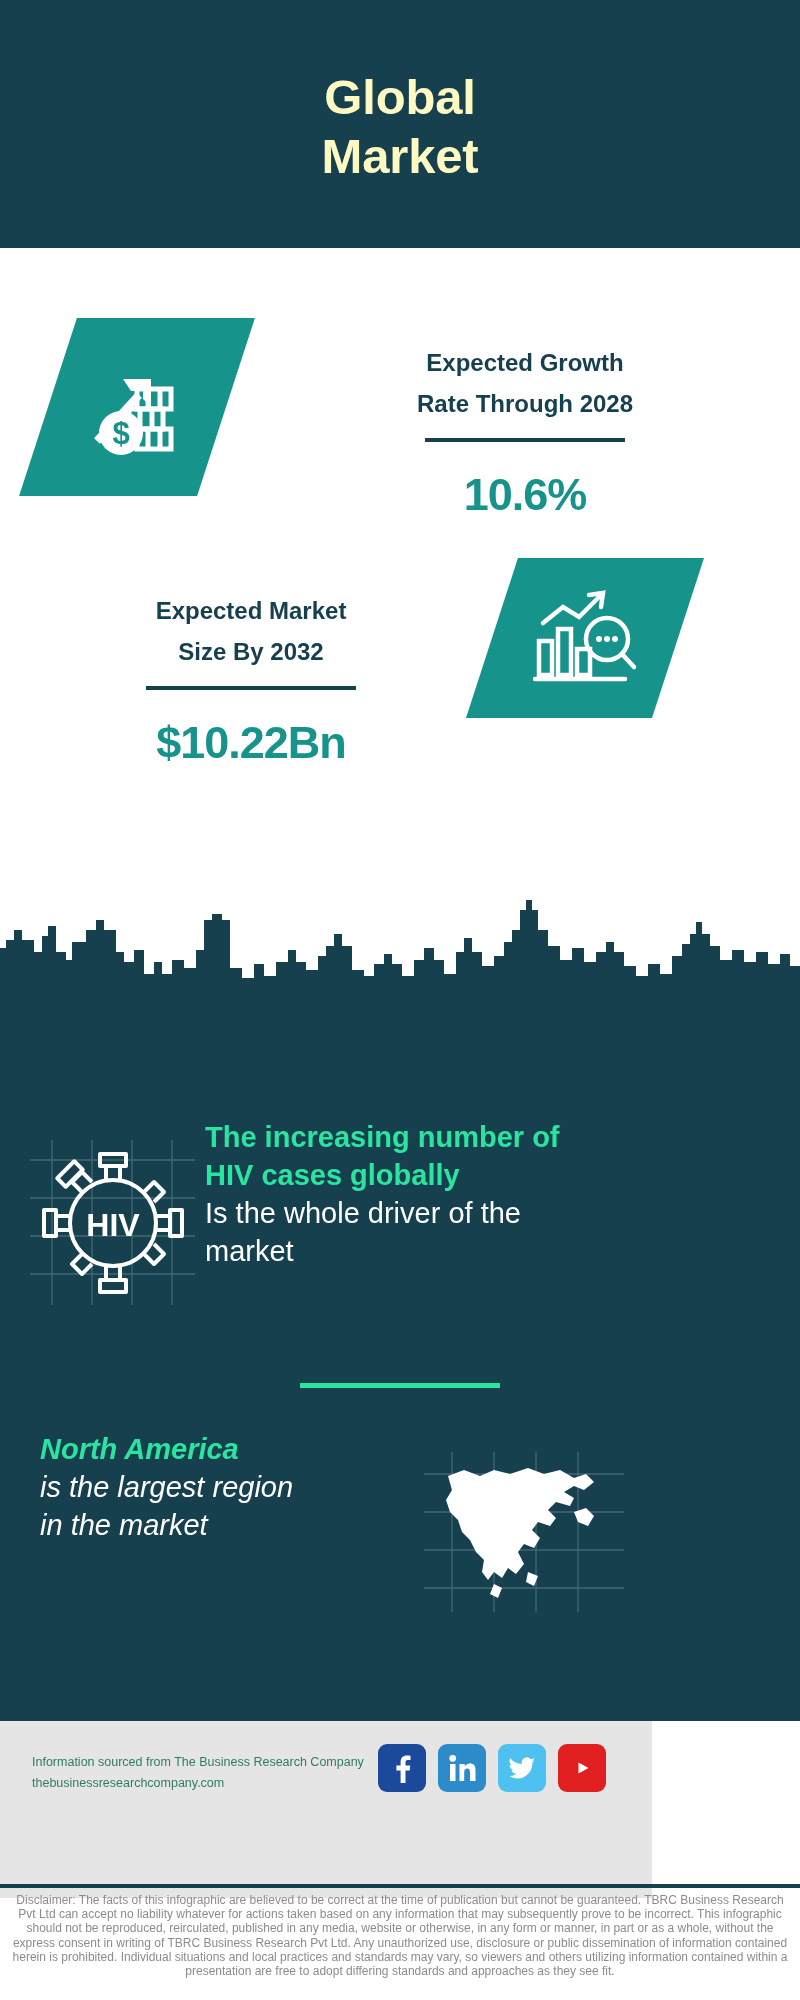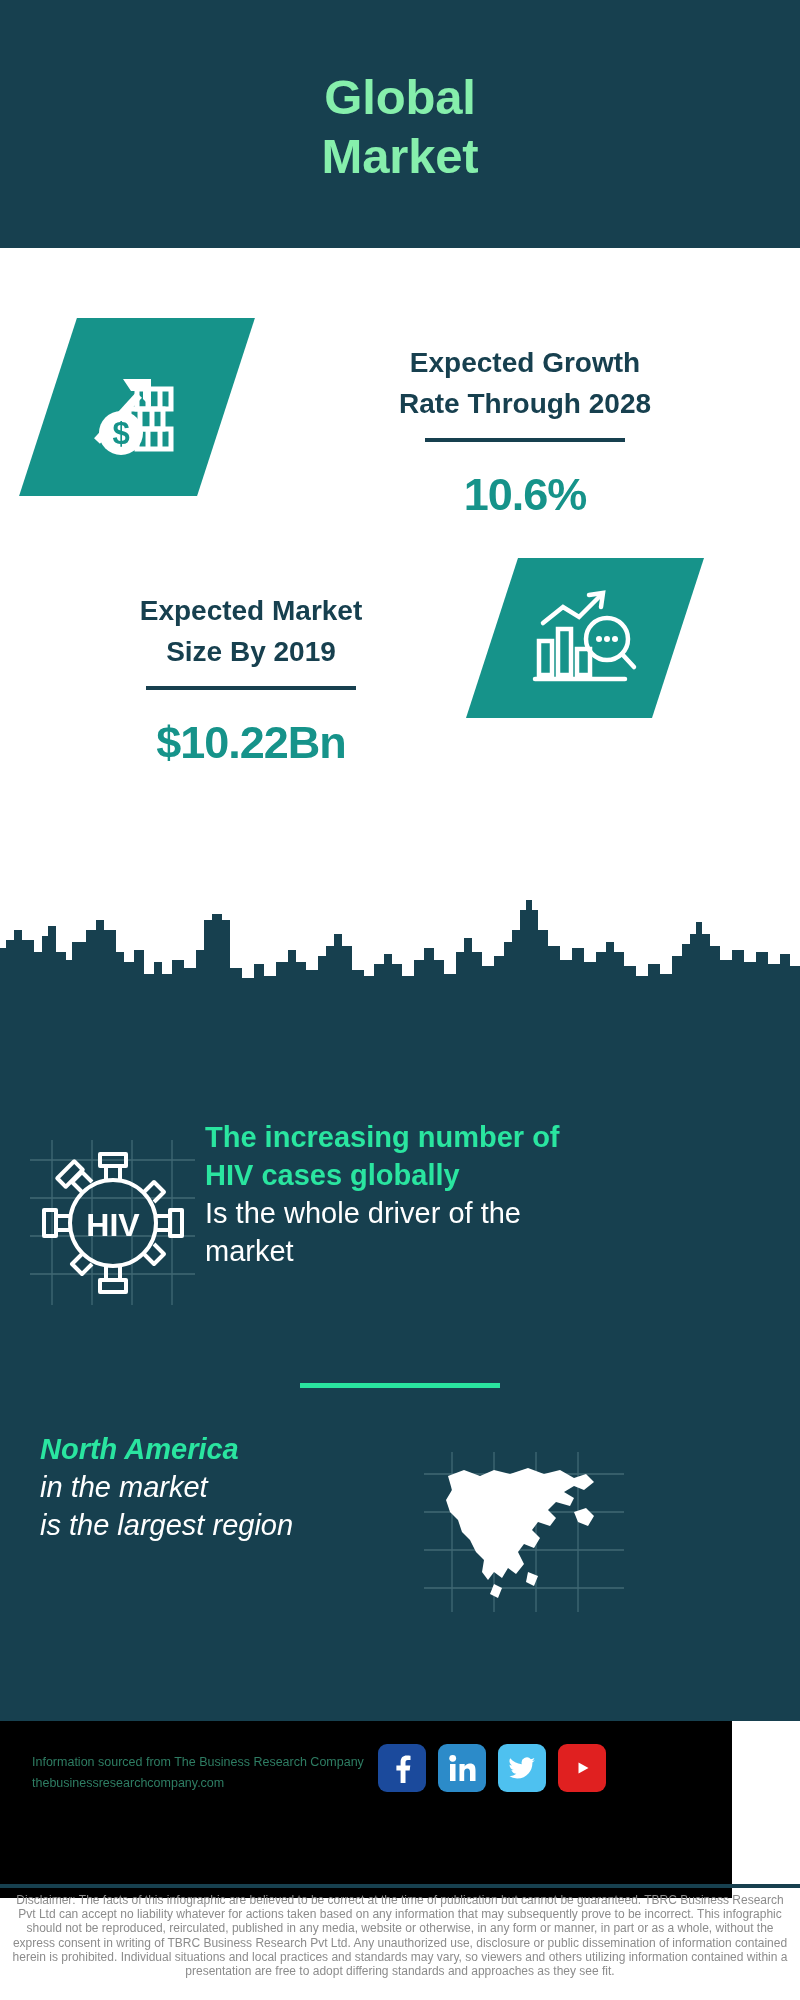--- a/index.html
+++ b/index.html
@@ -11,21 +11,21 @@
   }
 
   
   .header {
     position:absolute; left:0; top:0; width:800px; height:248px;
     background:#17404F;
     display:flex; flex-direction:column; align-items:center; justify-content:center;
     padding-top:6px;
   }
   .header-title {
-    color:#86efac; font-weight:bold; font-size:49px; line-height:59px;
+    color:#fef9c3; font-weight:bold; font-size:49px; line-height:59px;
     text-align:center; letter-spacing:-0.2px;
   }
 
   
   .white-section {
     position:absolute; left:0; top:248px; width:800px; height:752px;
     background:#ffffff;
   }
 
   
@@ -41,21 +41,21 @@
   .badge-growth { left:48px; top:22px; width:178px; height:178px; }
   .badge-size   { left:492px; top:0px;  width:186px; height:160px; }
 
   .para-badge .glyph { transform:skewX(18deg); }
 
   .growth-text {
     position:absolute; left:290px; top:46px; width:470px;
     text-align:center;
   }
   .head-label {
-    color:#17404F; font-weight:bold; font-size:28px; line-height:41px;
+    color:#17404F; font-weight:bold; font-size:24px; line-height:41px;
   }
   .rule {
     height:4px; background:#17404F; margin:14px auto 0;
   }
   .rule-growth { width:200px; }
   .rule-size   { width:210px; }
   .big-value {
     color:#16938A; font-weight:bold; font-size:45px; line-height:74px;
     margin-top:16px; letter-spacing:-1px;
   }
@@ -107,22 +107,22 @@
   }
 
   
   .block-na {
     position:absolute; left:0; top:430px; width:800px; height:200px;font-style:italic;
   }
   .na-text { left:40px; top:0px; width:400px; }
 
   
   .footer {
-    position:absolute; left:0; top:1718px; width:732px; height:180px;
-    background:#000000;
+    position:absolute; left:0; top:1718px; width:652px; height:180px;
+    background:#e5e5e5;
   }
   .footer-top-rule {
     position:absolute; left:0; top:0; width:800px; height:3px; background:#17404F;
   }
   .source-text {
     position:absolute; left:32px; top:34px; width:340px;
     color:#2E7D63; font-size:12.5px; line-height:21px;
   }
   .social-row {
     position:absolute; left:378px; top:26px; display:flex; gap:12px;
@@ -181,21 +181,21 @@
       <div class="head-label">Expected Growth</div>
       <div class="head-label">Rate Through 2028</div>
       <div class="rule rule-growth"></div>
       <div class="big-value">10.6%</div>
     </div>
   </div>
 
   <div class="row-size">
     <div class="size-text">
       <div class="head-label">Expected Market</div>
-      <div class="head-label">Size By 2019</div>
+      <div class="head-label">Size By 2032</div>
       <div class="rule rule-size"></div>
       <div class="big-value">$10.22Bn</div>
     </div>
     <div class="para-badge badge-size">
       <span class="glyph">
         <svg width="112" height="106" viewBox="0 0 112 106">
           <g fill="none" stroke="#fff" stroke-width="4.5" stroke-linecap="round">
             <path d="M14 40 L34 24 L50 34 L72 12"></path>
             <path d="M60 12 L74 10 L72 24"></path>
             <rect x="10" y="58" width="13" height="34"></rect>
@@ -262,22 +262,22 @@
       <div class="plain-line">Is the whole driver of the</div>
       <div class="plain-line">market</div>
     </div>
   </div>
 
   <div class="divider-mint"></div>
 
   <div class="block-na">
     <div class="dark-text na-text">
       <div class="accent-line">North America</div>
+      <div class="plain-line">is the largest region</div>
       <div class="plain-line">in the market</div>
-      <div class="plain-line">is the largest region</div>
     </div>
     <div class="icon-grid-box map-icon-box">
       <svg class="grid-lines" viewBox="0 0 200 160">
         <g stroke="#9FC4C9" stroke-width="1.3" fill="none">
           <line x1="28" y1="0" x2="28" y2="160"></line>
             <line x1="70" y1="0" x2="70" y2="160"></line>
           <line x1="112" y1="0" x2="112" y2="160"></line>
             <line x1="154" y1="0" x2="154" y2="160"></line>
           <line x1="0" y1="22" x2="200" y2="22"></line>
             <line x1="0" y1="60" x2="200" y2="60"></line>

